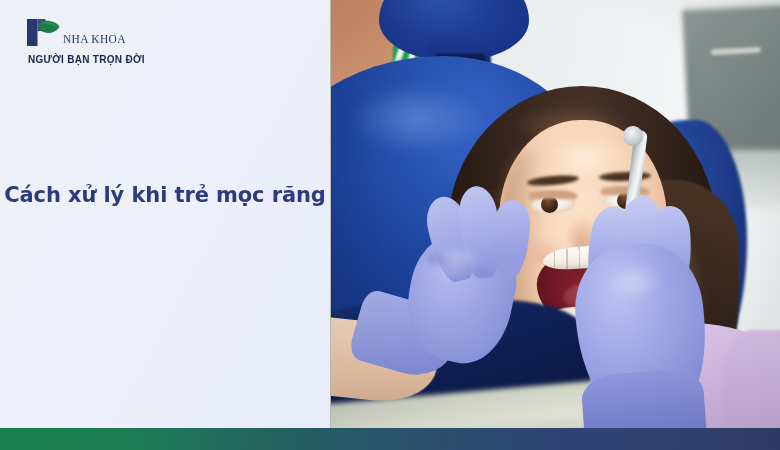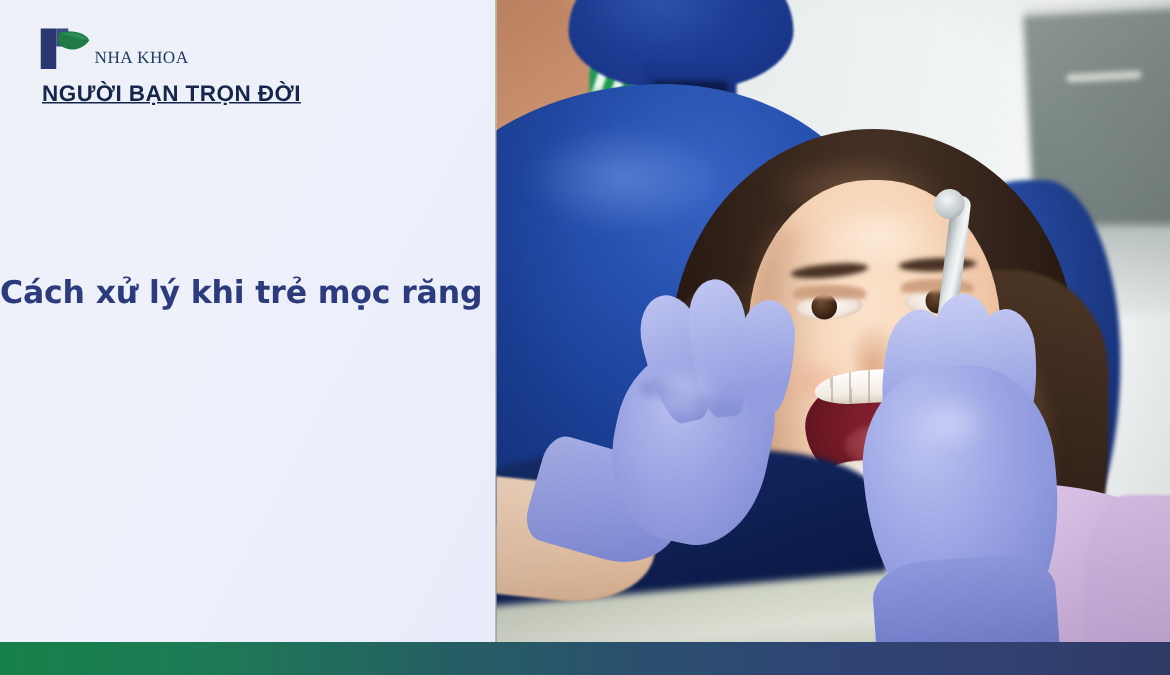--- a/index.html
+++ b/index.html
@@ -82,35 +82,34 @@
     color: #1f6b3f;
     white-space: nowrap;
     line-height: 22px;
   }
   .logo-line-big .cap-first { font-size: 23px; }
   #logo-tagline {
     position: absolute;
     left: 1px;
     top: 38px;
     font-family: "Liberation Sans", sans-serif;
-    font-size: 15px;
+    font-size: 10px;
     font-weight: bold;
     letter-spacing: 0.3px;
     color: #16264a;
     white-space: nowrap;
-    text-decoration: underline;
   }
 
   
   #headline {
     position: absolute;
     left: 0px;
     top: 178px;
     width: 330px;
-    text-align: left;
+    text-align: center;
     color: #2c3a7e;
     font-family: "DejaVu Sans", sans-serif;
     font-weight: bold;
     font-size: 21px;
     line-height: 34px;
     letter-spacing: -0.1px;
   }
   #headline .hl-line { display: block; }
 
   

